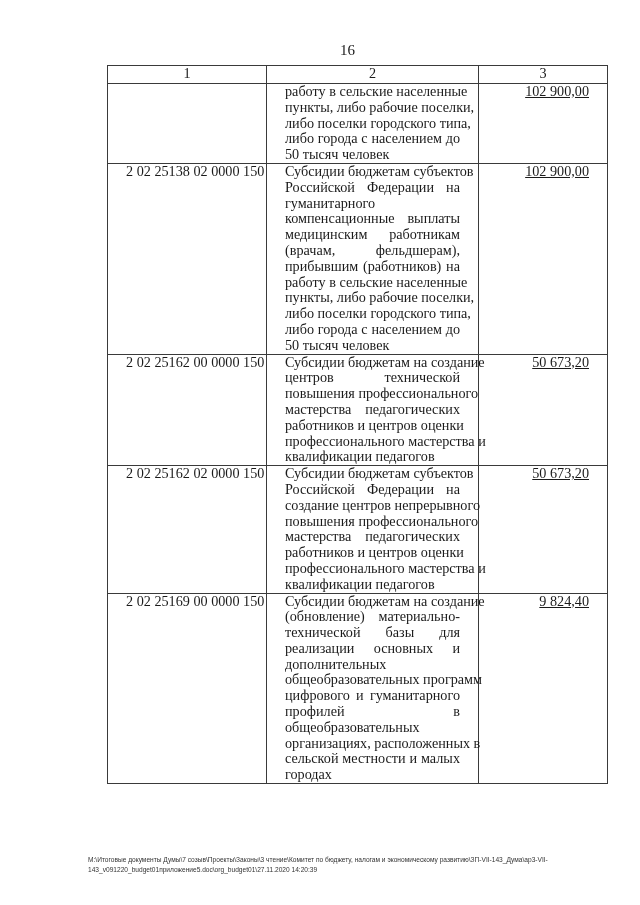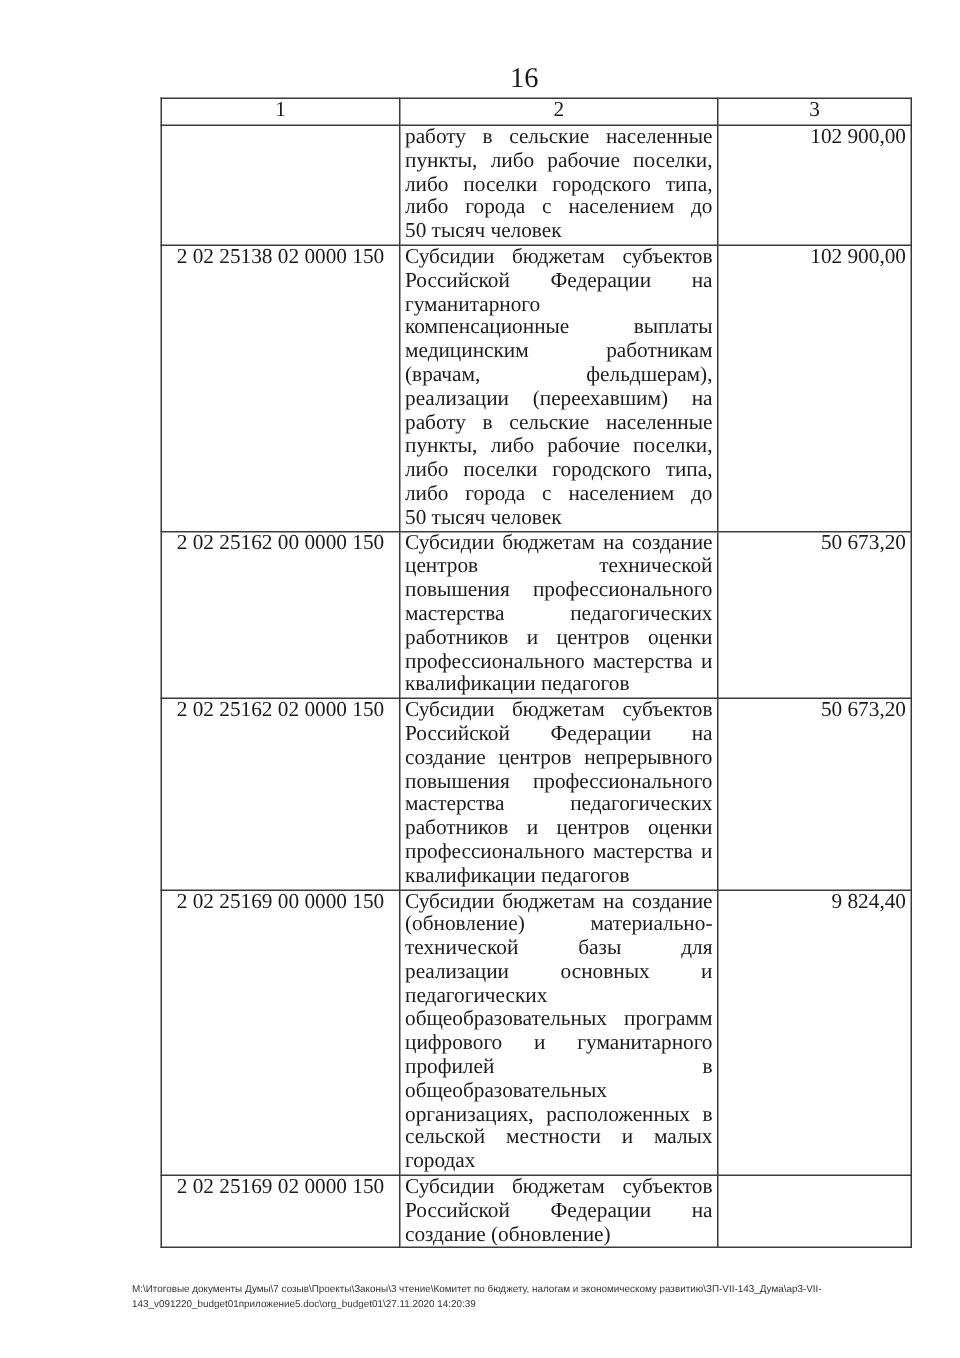--- a/index.html
+++ b/index.html
@@ -1,30 +1,30 @@
 <!DOCTYPE html>
 <html><head>
   <meta charset="utf-8">
   <style>
     html, body { margin: 0; padding: 0; background: #ffffff; }
     body { width: 640px; height: 905px; position: relative; overflow: hidden;
            font-family: "Liberation Serif", "DejaVu Serif", serif; color: #1a1a1a; }
-    .page-header { position: absolute; top: 40px; left: 0; width: 640px; height: 22px; font-size: 19px; text-align: center; }
+    .page-header { position: absolute; top: 40px; left: 0; width: 640px; height: 22px; font-size: 15px; text-align: center; }
     .page-num { position: absolute; left: 340px; top: 2px; }
     .continuation { position: absolute; right: 14px; top: 2px; }
     table.doc { position: absolute; left: 107px; top: 65px; border-collapse: collapse;
                 table-layout: fixed; width: 500px; font-size: 14.2px; line-height: 15.8px; }
-    table.doc td, table.doc th { border: 1.3px solid #3a3a3a; padding: 0 3px; vertical-align: top; }
+    table.doc td, table.doc th { border: 1.3px solid #3a3a3a; padding: 0 18px; vertical-align: top; }
     table.doc th { font-weight: normal; text-align: center; height: 17px; padding: 0; }
     col.c1 { width: 159px; } col.c2 { width: 212px; } col.c3 { width: 129px; }
     td.code { text-align: center; padding-top: 1px; white-space: nowrap; }
     td.desc { text-align: justify; padding: 0 4px 0 4px; }
     td.desc .line { display: block; text-align: justify; text-align-last: justify; height: 15.8px; white-space: nowrap; }
     td.desc .line.last { text-align-last: left; }
-    td.amount { text-align: right; vertical-align: bottom; padding-right: 6px; white-space: nowrap; }
+    td.amount { text-align: right; vertical-align: bottom; padding-right: 6px; white-space: nowrap; text-decoration: underline; }
     .footer { position: absolute; left: 88px; top: 855px; width: 540px; font-family: "Liberation Sans", sans-serif;
               font-size: 6.6px; line-height: 10px; color: #333; }
     .footer div { white-space: nowrap; }
   </style>
 </head>
 <body>
 
 <div class="page-header">
   <span class="page-num">16</span>
 </div>
@@ -57,21 +57,21 @@
     </tr>
     <tr>
       <td class="code">2 02 25138 02 0000 150</td>
       <td class="desc">
           <span class="line">Субсидии бюджетам субъектов</span>
           <span class="line">Российской Федерации на</span>
           <span class="line">гуманитарного</span>
           <span class="line">компенсационные выплаты</span>
           <span class="line">медицинским работникам</span>
           <span class="line">(врачам, фельдшерам),</span>
-          <span class="line">реализации (переехавшим) на</span>
+          <span class="line">прибывшим (работников) на</span>
           <span class="line">работу в сельские населенные</span>
           <span class="line">пункты, либо рабочие поселки,</span>
           <span class="line">либо поселки городского типа,</span>
           <span class="line">либо города с населением до</span>
           <span class="line last">50 тысяч человек</span>
         </td>
       <td class="amount">102 900,00</td>
     </tr>
     <tr>
       <td class="code">2 02 25162 00 0000 150</td>
@@ -100,39 +100,30 @@
         </td>
       <td class="amount">50 673,20</td>
     </tr>
     <tr>
       <td class="code">2 02 25169 00 0000 150</td>
       <td class="desc">
           <span class="line">Субсидии бюджетам на создание</span>
           <span class="line">(обновление) материально-</span>
           <span class="line">технической базы для</span>
           <span class="line">реализации основных и</span>
-          <span class="line">педагогических</span>
+          <span class="line">дополнительных</span>
           <span class="line">общеобразовательных программ</span>
           <span class="line">цифрового и гуманитарного</span>
           <span class="line">профилей в</span>
           <span class="line">общеобразовательных</span>
           <span class="line">организациях, расположенных в</span>
           <span class="line">сельской местности и малых</span>
           <span class="line last">городах</span>
         </td>
       <td class="amount">9 824,40</td>
     </tr>
-    <tr>
-      <td class="code">2 02 25169 02 0000 150</td>
-      <td class="desc">
-          <span class="line">Субсидии бюджетам субъектов</span>
-          <span class="line">Российской Федерации на</span>
-          <span class="line last">создание (обновление)</span>
-        </td>
-      <td class="amount"></td>
-    </tr>
   </tbody>
 </table>
 
 <div class="footer">
   <div>M:\Итоговые документы Думы\7 созыв\Проекты\Законы\3 чтение\Комитет по бюджету, налогам и экономическому развитию\ЗП-VII-143_Дума\ар3-VII-</div>
   <div>143_v091220_budget01приложение5.doc\org_budget01\27.11.2020 14:20:39</div>
 </div>
 
 </body></html>

